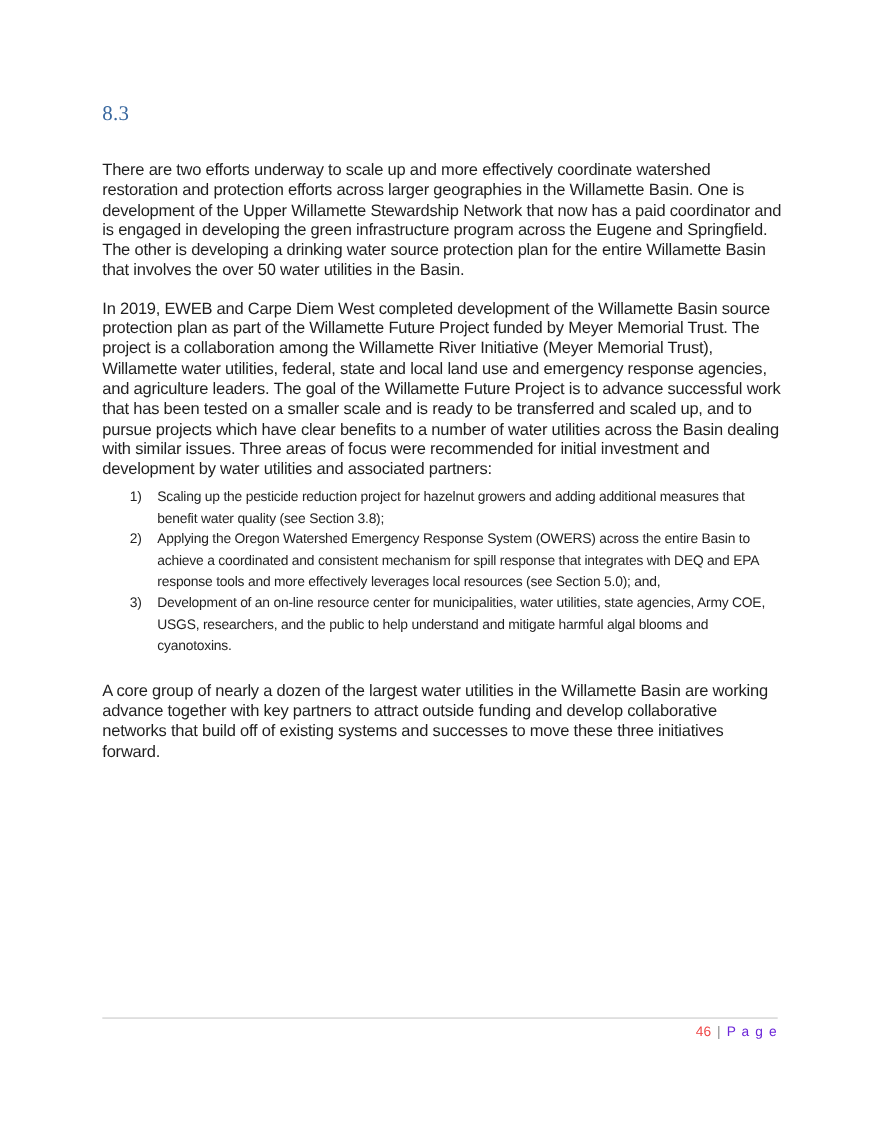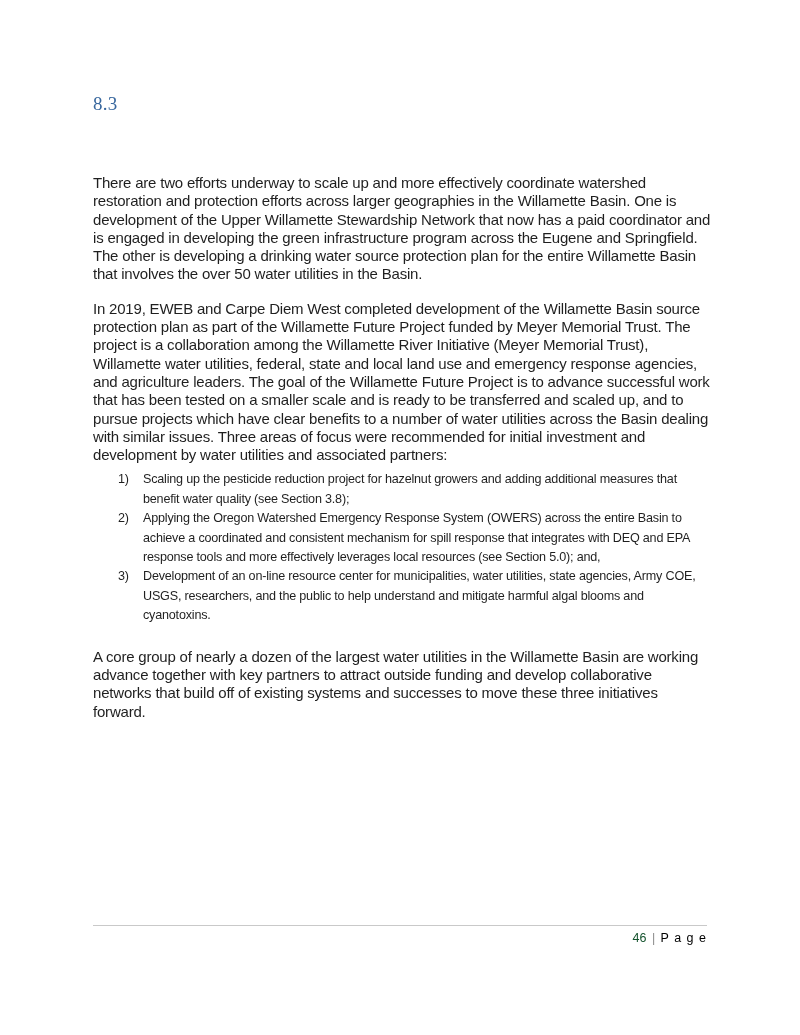--- a/index.html
+++ b/index.html
@@ -24,21 +24,20 @@
   }
   .section-heading {
     display: flex;
     align-items: baseline;
     font-family: "Liberation Serif", serif;
     font-size: 19px;
     font-weight: 400;
     color: #38679E;
     margin: 0 0 31px 0;
     letter-spacing: 0.2px;
-    flex-direction: column;
   }
   .section-heading .heading-number {
     width: 50px;
     flex: 0 0 50px;
   }
   .body-para {
     font-size: 15px;
     line-height: 18.3px;
     letter-spacing: -0.2px;
     margin: 0 0 16px 0;
@@ -65,29 +64,29 @@
     position: absolute;
     left: 93px;
     width: 614px;
     top: 925px;
     border-top: 1px solid #c9c9c9;
     padding-top: 5px;
     text-align: right;
     font-size: 12.5px;
   }
   .footer .page-number {
-    color: #14532d;
+    color: #ef4444;
     margin-left: 17px;
   }
   .footer .page-separator {
     color: #8c8c8c;
     padding: 0 2px;
   }
   .footer .page-word {
-    color: #000000;
+    color: #6d28d9;
     letter-spacing: 1px;
   }
 </style>
 </head>
 <body>
 
 <div class="page">
 
   <div class="content">
 

